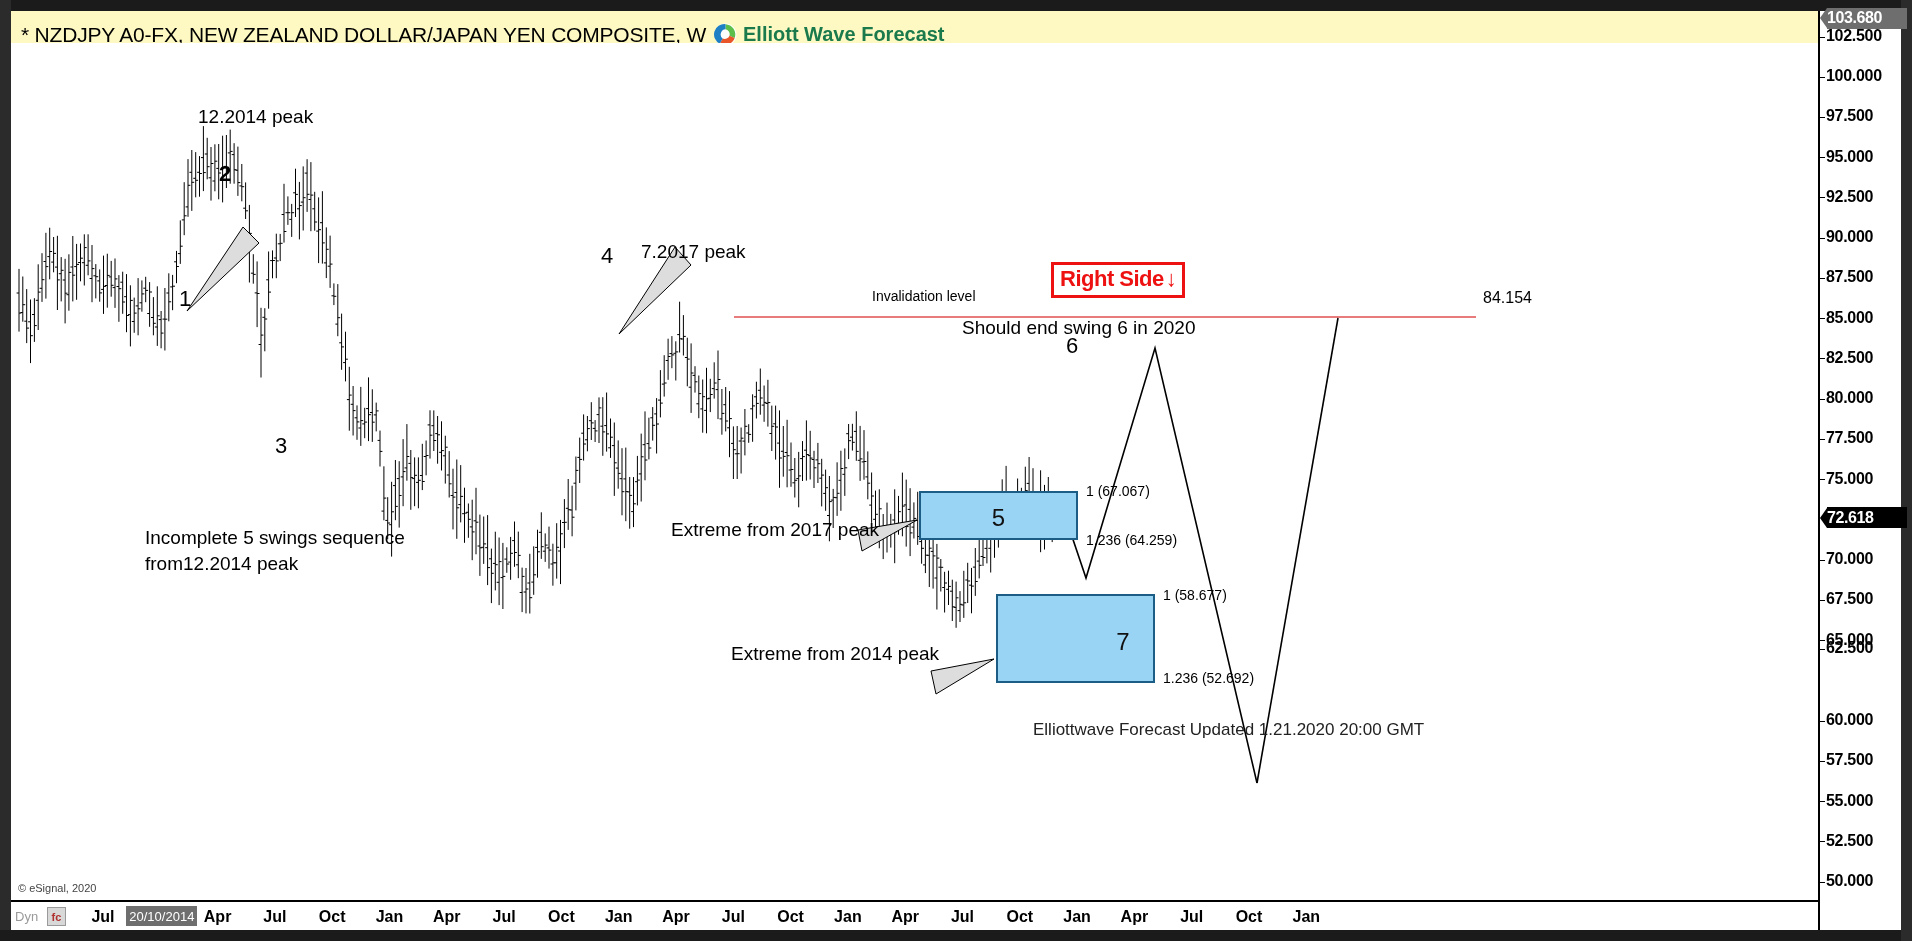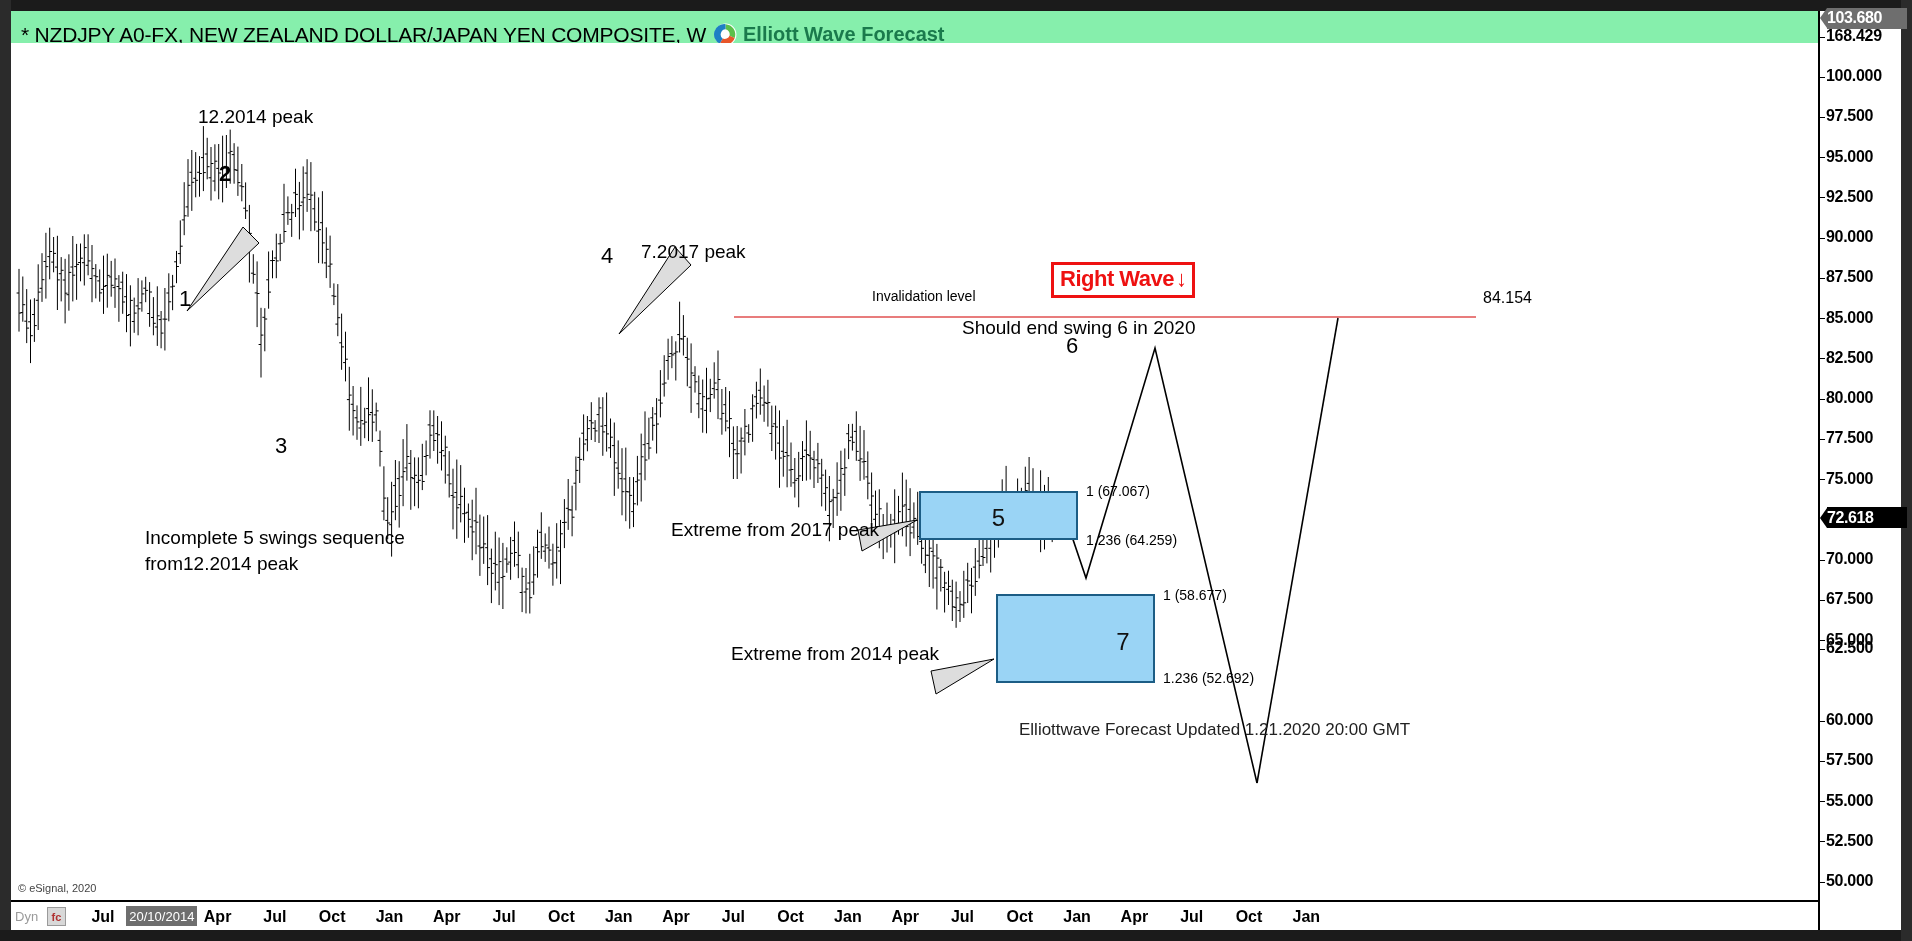--- a/index.html
+++ b/index.html
@@ -6,21 +6,21 @@
   body{font-family:"Liberation Sans",sans-serif;}
   #app{position:relative;width:1912px;height:941px;background:#ffffff;overflow:hidden;}
 
   
   .frame-top{position:absolute;left:0;top:0;width:1912px;height:11px;background:#1b1b1b;}
   .frame-left{position:absolute;left:0;top:0;width:11px;height:941px;background:#2b2b2b;}
   .frame-bottom{position:absolute;left:0;top:930px;width:1912px;height:11px;background:#1b1b1b;}
   .frame-right{position:absolute;left:1901px;top:0;width:11px;height:941px;background:#2b2b2b;}
 
   
-  .titlebar{position:absolute;left:11px;top:11px;width:1890px;height:32px;background:#86efac;}
+  .titlebar{position:absolute;left:11px;top:11px;width:1890px;height:32px;background:#fef9c3;}
   .title-text{position:absolute;left:10px;top:12px;font-size:21px;color:#000;white-space:nowrap;letter-spacing:-0.2px;}
   .brand{position:absolute;left:703px;top:12px;display:flex;align-items:flex-end;gap:6px;}
   .brand-name{font-size:20px;font-weight:bold;color:#1a7a4c;white-space:nowrap;}
   .brand-logo{width:23px;height:23px;}
   .win-btn{position:absolute;right:8px;top:14px;width:13px;height:13px;border:1px solid #555;background:#e8e8e8;}
   .win-btn::after{content:"";position:absolute;left:2px;top:2px;right:2px;top:2px;height:3px;border:1px solid #555;border-bottom:none;}
 
   
   .plot{position:absolute;left:11px;top:43px;width:1807px;height:845px;background:#ffffff;overflow:hidden;}
   .plot-border-left{position:absolute;left:11px;top:43px;width:2px;height:845px;background:#000;}
@@ -51,21 +51,21 @@
   .invalid-text{position:absolute;font-size:14px;color:#000;white-space:nowrap;}
   .price-line-label{position:absolute;font-size:16px;color:#000;white-space:nowrap;}
 
   .rightside{position:absolute;border:3px solid #ee1111;background:#fff;display:flex;align-items:center;padding:1px 6px 3px 6px;}
   .rightside span{font-size:22px;font-weight:bold;color:#ee1111;letter-spacing:-0.5px;white-space:nowrap;}
   .rs-arrow{font-size:20px;font-weight:bold;color:#ee1111;margin-left:2px;line-height:1;}
 
   .zonebox{position:absolute;background:#9ad4f5;border:2px solid #1c5d85;box-sizing:border-box;}
   .zonebox .znum{position:absolute;left:0;right:0;text-align:center;font-size:24px;color:#111;}
 
-  .footer-note{position:absolute;font-size:17px;color:#222;white-space:nowrap;}
+  .footer-note{position:absolute;font-size:17px;color:#222;white-space:nowrap;margin-left:14px;}
 
   svg.overlay{position:absolute;left:0;top:0;pointer-events:none;}
 </style>
 </head>
 <body>
 
 <div id="app">
 
   <div class="frame-top"></div>
   <div class="frame-left"></div>
@@ -136,33 +136,33 @@
     <div class="ann" style="left:134px;top:482px;line-height:1.35;">
       <div>Incomplete 5 swings sequence</div>
       <div>from12.2014 peak</div>
     </div>
     <div class="ann" style="left:951px;top:274px;">Should end swing 6 in 2020</div>
 
     <div class="invalid-text" style="left:861px;top:245px;">Invalidation level</div>
     <div class="price-line-label" style="left:1472px;top:246px;">84.154</div>
 
     <div class="rightside" style="left:1040px;top:219px;">
-      <span>Right Wave</span>
+      <span>Right Side</span>
       <span class="rs-arrow">↓</span>
     </div>
 
     <div class="footer-note" style="left:1008px;top:677px;">Elliottwave Forecast Updated 1.21.2020 20:00 GMT</div>
   </div>
 
   <div class="copyright">© eSignal, 2020</div>
 
   <div class="price-axis">
       <div class="ptick" style="top: 26px;">
         <i></i>
-        <span>168.429</span>
+        <span>102.500</span>
       </div>
       <div class="ptick" style="top: 66.2381px;">
         <i></i>
         <span>100.000</span>
       </div>
       <div class="ptick" style="top: 106.476px;">
         <i></i>
         <span>97.500</span>
       </div>
       <div class="ptick" style="top: 146.714px;">

